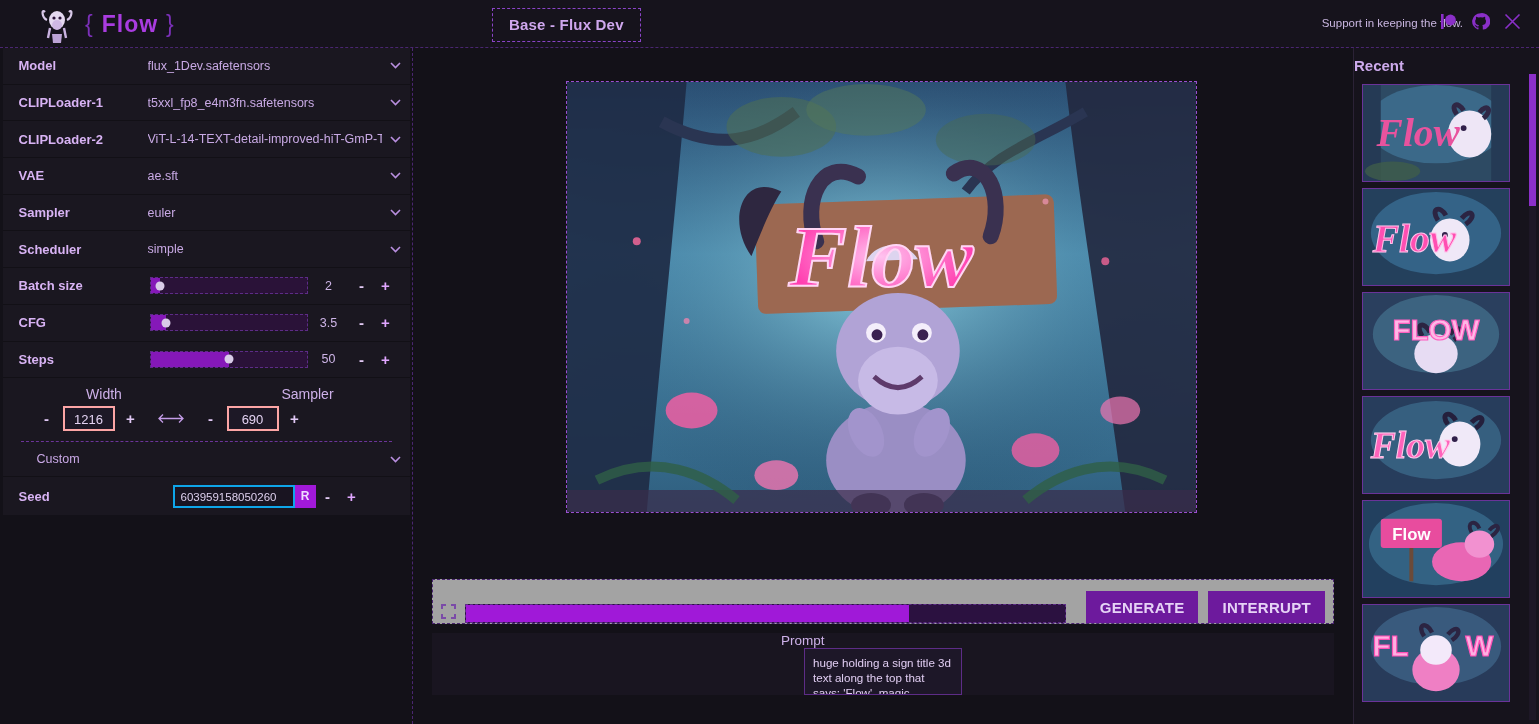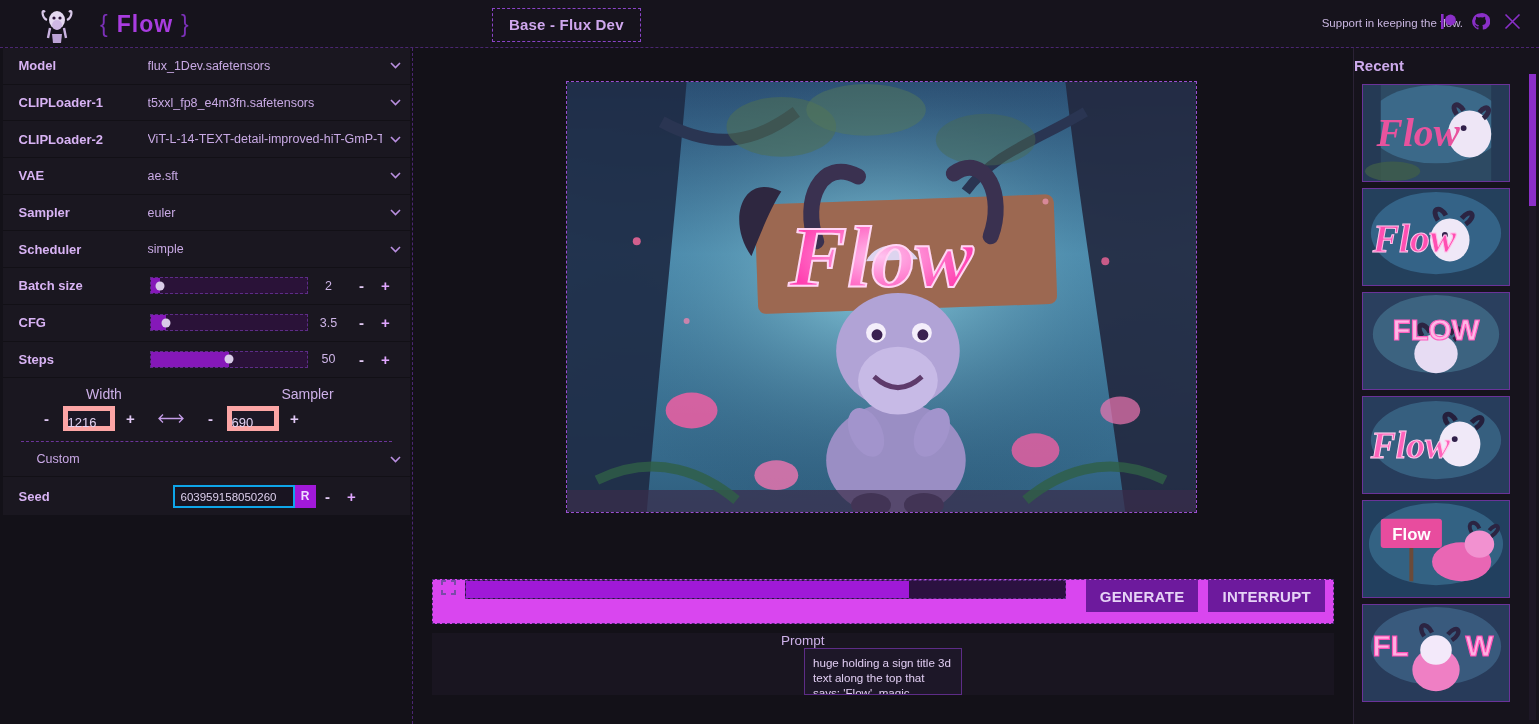--- a/index.html
+++ b/index.html
@@ -10,21 +10,21 @@
     overflow: hidden;
   }
   .app { position: relative; width: 1539px; height: 724px; background: #131118; }
 
   
   .header {
     position: absolute; left: 0; top: 0; width: 1539px; height: 48px;
     background: #16131c;
     border-bottom: 1px dashed #4a2670;
   }
-  .brand { position: absolute; left: 38px; top: 4px; display: flex; align-items: center; gap: 24px; }
+  .brand { position: absolute; left: 38px; top: 4px; display: flex; align-items: center; gap: 9px; }
   .goat-logo { width: 38px; height: 40px; display: block; }
   .brand-text { font-size: 23px; font-weight: bold; letter-spacing: 1px; }
   .brace { color: #7b30b8; font-weight: normal; }
   .brand-name { color: #a93ce0; padding: 0 8px; }
 
   .tab-base {
     position: absolute; left: 492px; top: 8px;
     padding: 7px 16px 8px;
     border: 1px dashed #8a44c8;
     color: #cfa7ee; font-size: 15px; font-weight: bold;
@@ -70,22 +70,22 @@
   .stepper { width: 24px; text-align: center; color: #e2caf4; font-size: 15px; font-weight: bold; cursor: pointer; }
   .stepper.plus { color: #e0a6ff; }
 
   
   .size-block { background: #1a1720; padding: 8px 0 0; border-bottom: 1px solid #121016; }
   .size-heads { display: flex; }
   .size-heads div { color: #cdb0e8; font-size: 14px; text-align: center; }
   .size-controls { display: flex; align-items: center; margin-top: 4px; padding-bottom: 10px; }
   .mini-btn { width: 32px; text-align: center; color: #e0c8f5; font-size: 15px; font-weight: bold; cursor: pointer; }
   .numbox {
-    width: 52px; height: 25px; border: 5px solid #fca5a5; background: #1d1826;
-    color: #e3d2f2; font-size: 13px; text-align: left; line-height: 23px;
+    width: 52px; height: 25px; border: 2px solid #fca5a5; background: #1d1826;
+    color: #e3d2f2; font-size: 13px; text-align: center; line-height: 23px;
   }
   .swap { width: 48px; text-align: center; color: #c49de8; }
   .custom-sep { border-top: 1px dashed #6c3499; margin: 0 18px; }
   .custom-row { height: 34px; display: flex; align-items: center; }
   .custom-row .lab { padding-left: 34px; color: #c9a8e6; font-size: 12.5px; flex: 1; }
 
   
   .seed-row { height: 38px; background: #1a1720; display: flex; align-items: center; }
   .seed-label { padding-left: 16px; color: #d8b3f4; font-size: 13px; font-weight: bold; width: 170px; }
   .seed-input {
@@ -101,22 +101,22 @@
   
   .center { position: absolute; left: 414px; top: 48px; width: 938px; height: 676px; background: #131118; }
   .image-frame {
     position: absolute; left: 152px; top: 33px; width: 631px; height: 432px;
     border: 1px dashed #9a4fd0; overflow: hidden;
   }
   .gen-img { width: 100%; height: 100%; display: block; }
 
   .progress-bar-wrap {
     position: absolute; left: 18px; top: 531px; width: 902px; height: 45px;
-    background: #d946ef; border: 1px dashed #4a2670;
-    display: flex; align-items: flex-start; padding: 0 8px;
+    background: #a3a3a3; border: 1px dashed #4a2670;
+    display: flex; align-items: flex-end; padding: 0 8px;
   }
   .expand-icon { width: 24px; color: #7b4aa8; }
   .pbar { position: relative; flex: 1; height: 19px; background: #2b1140; border: 1px dashed #5d2c87; margin-right: 10px; }
   .pbar-fill { height: 100%; background: #a019d8; }
   .act-btn {
     height: 32px; padding: 0 14px; margin-left: 10px;
     background: #6d1a9d; color: #e6d3f6;
     font-size: 15px; font-weight: bold; letter-spacing: .3px;
     border: none; cursor: pointer; font-family: "Liberation Sans", sans-serif;
   }

